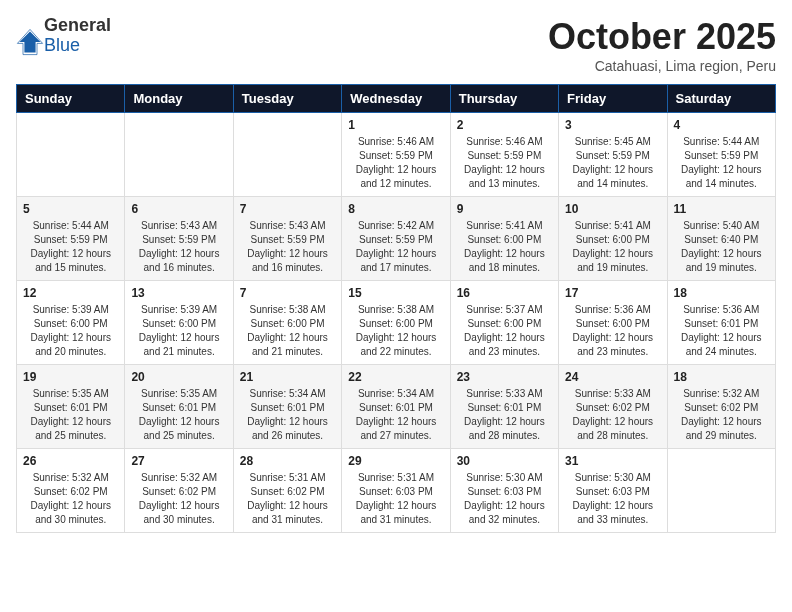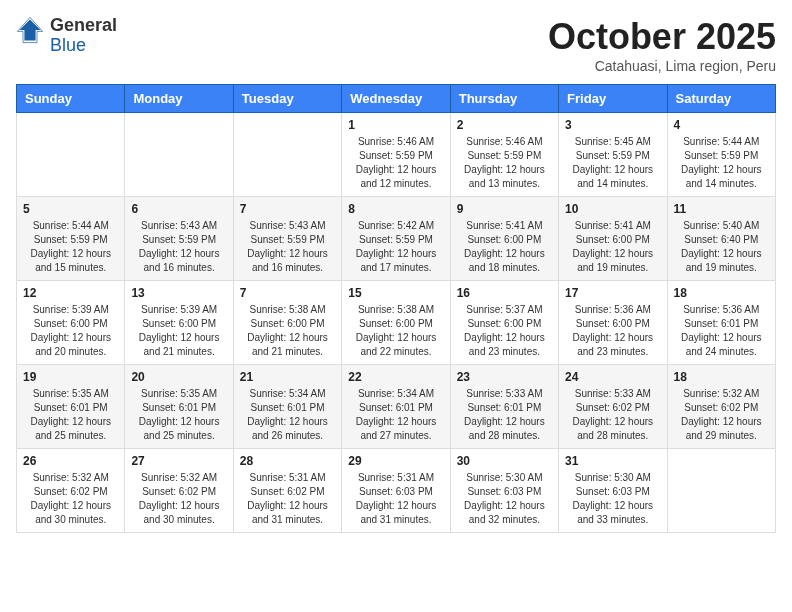--- a/index.html
+++ b/index.html
@@ -11,22 +11,21 @@
       padding: 16px;
     }
     .header {
       display: flex;
       justify-content: space-between;
       align-items: flex-start;
       margin-bottom: 10px;
     }
     .logo {
       display: flex;
-      align-items: flex-start;
-      gap: 6px;
+      align-items: flex-end;
     }
     .logo-text {
       display: flex;
       flex-direction: column;
       line-height: 1.1;
     }
     .logo-general {
       font-size: 18px;
       font-weight: bold;
       color: #333;
@@ -52,21 +51,21 @@
       font-size: 14px;
       color: #555;
       text-align: right;
     }
     .calendar {
       width: 100%;
       border-collapse: collapse;
       border: 1px solid #ccc;
     }
     .calendar th {
-      background-color: #3b82f6;
+      background-color: #0f172a;
       color: #fff;
       text-align: left;
       padding: 6px 8px;
       font-size: 13px;
       border: 1px solid #1a5fa8;
     }
     .calendar td {
       vertical-align: top;
       padding: 5px 6px;
       border: 1px solid #ddd;

